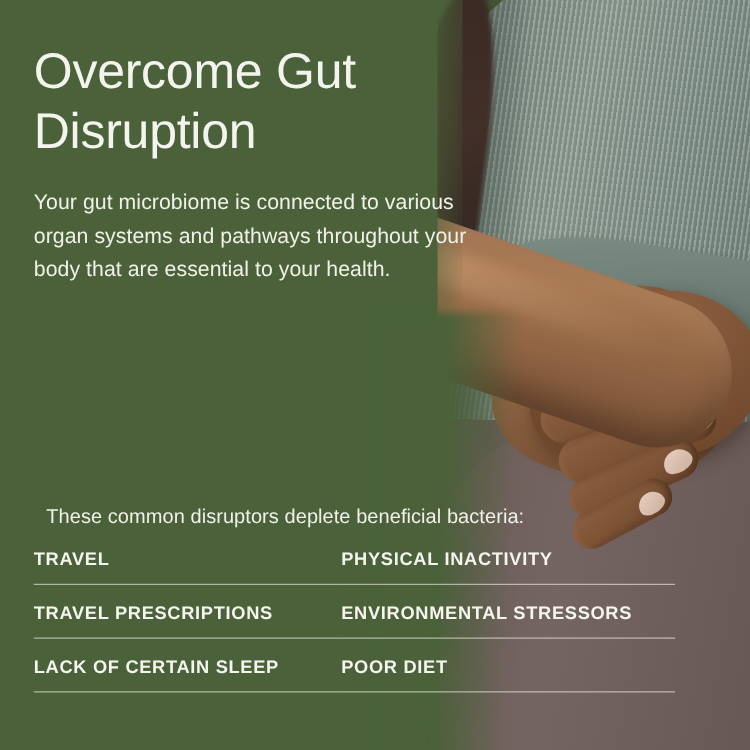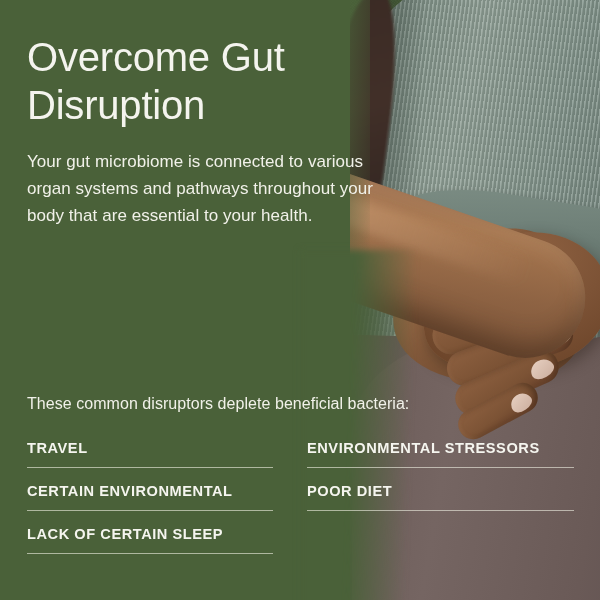--- a/index.html
+++ b/index.html
@@ -229,31 +229,30 @@
     margin: 0;
   }
   .disruptor-intro {
     position: absolute;
     left: 27px;
     top: 395px;
     color: #f1f1e9;
     font-size: 16px;
     font-weight: 400;
     letter-spacing: 0.05px;
-    margin: 0;
+    margin: 10px;
     text-align: center;
   }
 
   .lists {
     position: absolute;
     left: 27px;
     top: 440px;
     width: 547px;
     display: flex;
-    gap: 34px;
   }
   .list-col { width: 246px; flex: 0 0 246px; }
   .list-col.right { width: 267px; flex: 0 0 267px; }
 
   .list-item {
     color: #f5f5ef;
     font-size: 14.6px;
     font-weight: 700;
     letter-spacing: 0.55px;
     padding: 0 0 11px 0;
@@ -298,24 +297,25 @@
     <h1 class="headline">Overcome Gut Disruption</h1>
 
     <p class="subcopy">Your gut microbiome is connected to various organ systems and pathways throughout your body that are essential to your health.</p>
 
     <p class="disruptor-intro">These common disruptors deplete beneficial bacteria:</p>
 
     <div class="lists">
 
       <div class="list-col left">
         <div class="list-item">TRAVEL</div>
-        <div class="list-item">CERTAIN ENVIRONMENTAL</div>
+        <div class="list-item">TRAVEL PRESCRIPTIONS</div>
         <div class="list-item">LACK OF CERTAIN SLEEP</div>
       </div>
 
       <div class="list-col right">
+        <div class="list-item">PHYSICAL INACTIVITY</div>
         <div class="list-item">ENVIRONMENTAL STRESSORS</div>
         <div class="list-item">POOR DIET</div>
       </div>
 
     </div>
   </div>
 </div>
 
 </body></html>

